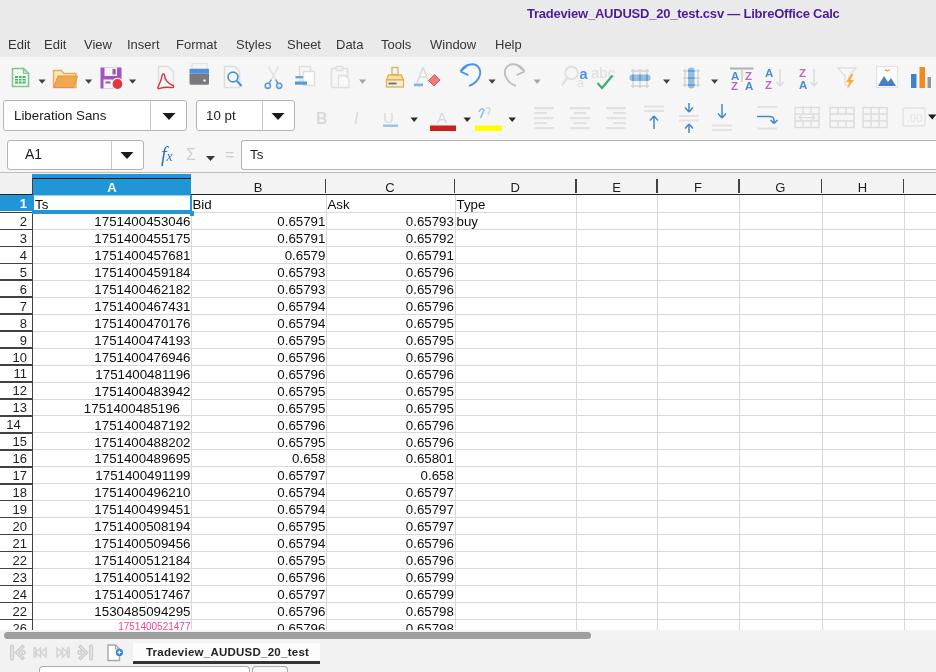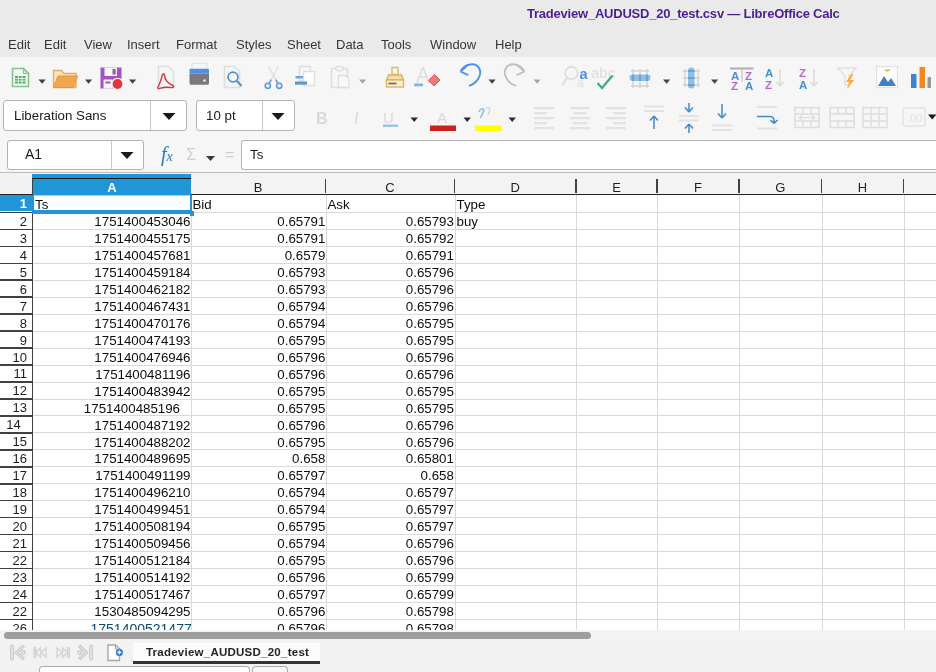--- a/index.html
+++ b/index.html
@@ -415,21 +415,21 @@
 <div class="tx" style="left:353.9px;top:375.2px;width:100px;text-align:right;font-size:13.3px;color:#0d0d0d">0.65796</div>
 <div class="tx" style="left:90.5px;top:392.2px;width:100px;text-align:right;font-size:13.3px;color:#0d0d0d">1751400514192</div>
 <div class="tx" style="left:225.4px;top:392.2px;width:100px;text-align:right;font-size:13.3px;color:#0d0d0d">0.65796</div>
 <div class="tx" style="left:353.9px;top:392.2px;width:100px;text-align:right;font-size:13.3px;color:#0d0d0d">0.65799</div>
 <div class="tx" style="left:90.5px;top:409.1px;width:100px;text-align:right;font-size:13.3px;color:#0d0d0d">1751400517467</div>
 <div class="tx" style="left:225.4px;top:409.1px;width:100px;text-align:right;font-size:13.3px;color:#0d0d0d">0.65797</div>
 <div class="tx" style="left:353.9px;top:409.1px;width:100px;text-align:right;font-size:13.3px;color:#0d0d0d">0.65799</div>
 <div class="tx" style="left:90.5px;top:426.1px;width:100px;text-align:right;font-size:13.3px;color:#0d0d0d">1530485094295</div>
 <div class="tx" style="left:225.4px;top:426.1px;width:100px;text-align:right;font-size:13.3px;color:#0d0d0d">0.65796</div>
 <div class="tx" style="left:353.9px;top:426.1px;width:100px;text-align:right;font-size:13.3px;color:#0d0d0d">0.65798</div>
-<div class="tx" style="left:90.5px;top:443.0px;width:100px;font-size:14px;color:#0c4a6e">1751400521477</div>
+<div class="tx" style="left:90.5px;top:443.0px;width:100px;text-align:right;font-size:10px;color:#ec4899">1751400521477</div>
 <div class="tx" style="left:225.4px;top:443.0px;width:100px;text-align:right;font-size:13.3px;color:#0d0d0d">0.65796</div>
 <div class="tx" style="left:353.9px;top:443.0px;width:100px;text-align:right;font-size:13.3px;color:#0d0d0d">0.65798</div>
 <div class="abs" style="left:33.4px;top:17.4px;width:157.6px;height:1.1px;background:#9fd2ee"></div>
 <div class="abs" style="left:189.7px;top:17.4px;width:1.9px;height:17.6px;background:#2095d7"></div>
 <div class="abs" style="left:32px;top:17.4px;width:1.6px;height:18.6px;background:#2095d7"></div>
 <div class="abs" style="left:32px;top:32.3px;width:159.6px;height:3.9px;background:#2095d7"></div>
 <div class="abs" style="left:189.8px;top:33.0px;width:4.1px;height:4.6px;background:#2095d7"></div>
 </div>
 <div class="abs" style="left:0;top:630px;width:936px;height:12px;background:#f3f3f3"></div>
 <div class="abs" style="left:3.8px;top:632.3px;width:587px;height:7px;border-radius:3.5px;background:#9e9e9e"></div>

